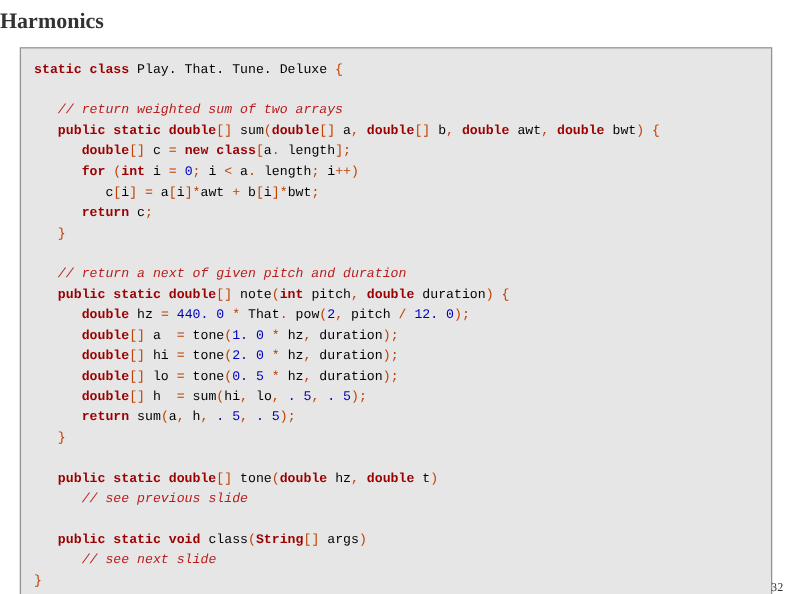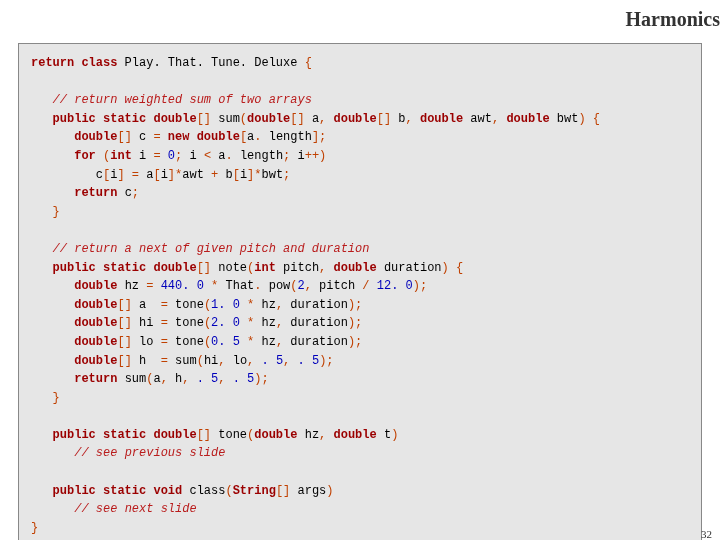--- a/index.html
+++ b/index.html
@@ -5,21 +5,21 @@
     * { margin: 0; padding: 0; box-sizing: border-box; }
     body {
       width: 720px;
       height: 540px;
       background: #fff;
       font-family: Georgia, serif;
       overflow: hidden;
       position: relative;
     }
     .title {
-      text-align: right;
+      text-align: left;
       font-size: 20px;
       font-weight: bold;
       color: #333;
       padding: 8px 0 12px 0;
     }
     .code-block {
       margin: 0 18px;
       background: #e6e6e6;
       border: 1px solid #888;
       padding: 10px 12px;
@@ -39,25 +39,25 @@
       right: 8px;
       font-size: 11px;
       color: #333;
     }
   </style>
 </head>
 <body>
 
 <div class="title">Harmonics</div>
 
-<div class="code-block"><span class="kw">return class</span><span> Play. That. Tune. Deluxe </span><span class="op">{</span>
+<div class="code-block"><span class="kw">static class</span><span> Play. That. Tune. Deluxe </span><span class="op">{</span>
 
    <span class="cm">// return weighted sum of two arrays</span>
    <span class="kw">public static double</span><span class="op">[]</span><span> sum</span><span class="op">(</span><span class="kw">double</span><span class="op">[]</span><span> a</span><span class="op">,</span> <span class="kw">double</span><span class="op">[]</span><span> b</span><span class="op">,</span> <span class="kw">double</span><span> awt</span><span class="op">,</span> <span class="kw">double</span><span> bwt</span><span class="op">)</span> <span class="op">{</span>
-      <span class="kw">double</span><span class="op">[]</span><span> c </span><span class="op">=</span> <span class="kw">new double</span><span class="op">[</span><span>a</span><span class="op">.</span> <span>length</span><span class="op">];</span>
+      <span class="kw">double</span><span class="op">[]</span><span> c </span><span class="op">=</span> <span class="kw">new class</span><span class="op">[</span><span>a</span><span class="op">.</span> <span>length</span><span class="op">];</span>
       <span class="kw">for</span> <span class="op">(</span><span class="kw">int</span><span> i </span><span class="op">=</span> <span class="num">0</span><span class="op">;</span><span> i </span><span class="op">&lt;</span><span> a</span><span class="op">.</span> <span>length</span><span class="op">;</span><span> i</span><span class="op">++)</span>
          <span>c</span><span class="op">[</span><span>i</span><span class="op">]</span> <span class="op">=</span><span> a</span><span class="op">[</span><span>i</span><span class="op">]*</span><span>awt </span><span class="op">+</span><span> b</span><span class="op">[</span><span>i</span><span class="op">]*</span><span>bwt</span><span class="op">;</span>
       <span class="kw">return</span><span> c</span><span class="op">;</span>
    <span class="op">}</span>
 
    <span class="cm">// return a next of given pitch and duration</span>
    <span class="kw">public static double</span><span class="op">[]</span><span> note</span><span class="op">(</span><span class="kw">int</span><span> pitch</span><span class="op">,</span> <span class="kw">double</span><span> duration</span><span class="op">)</span> <span class="op">{</span>
       <span class="kw">double</span><span> hz </span><span class="op">=</span> <span class="num">440. 0</span> <span class="op">*</span><span> That</span><span class="op">.</span> <span>pow</span><span class="op">(</span><span class="num">2</span><span class="op">,</span><span> pitch </span><span class="op">/</span> <span class="num">12. 0</span><span class="op">);</span>
       <span class="kw">double</span><span class="op">[]</span><span> a  </span><span class="op">=</span><span> tone</span><span class="op">(</span><span class="num">1. 0</span> <span class="op">*</span><span> hz</span><span class="op">,</span><span> duration</span><span class="op">);</span>
       <span class="kw">double</span><span class="op">[]</span><span> hi </span><span class="op">=</span><span> tone</span><span class="op">(</span><span class="num">2. 0</span> <span class="op">*</span><span> hz</span><span class="op">,</span><span> duration</span><span class="op">);</span>

